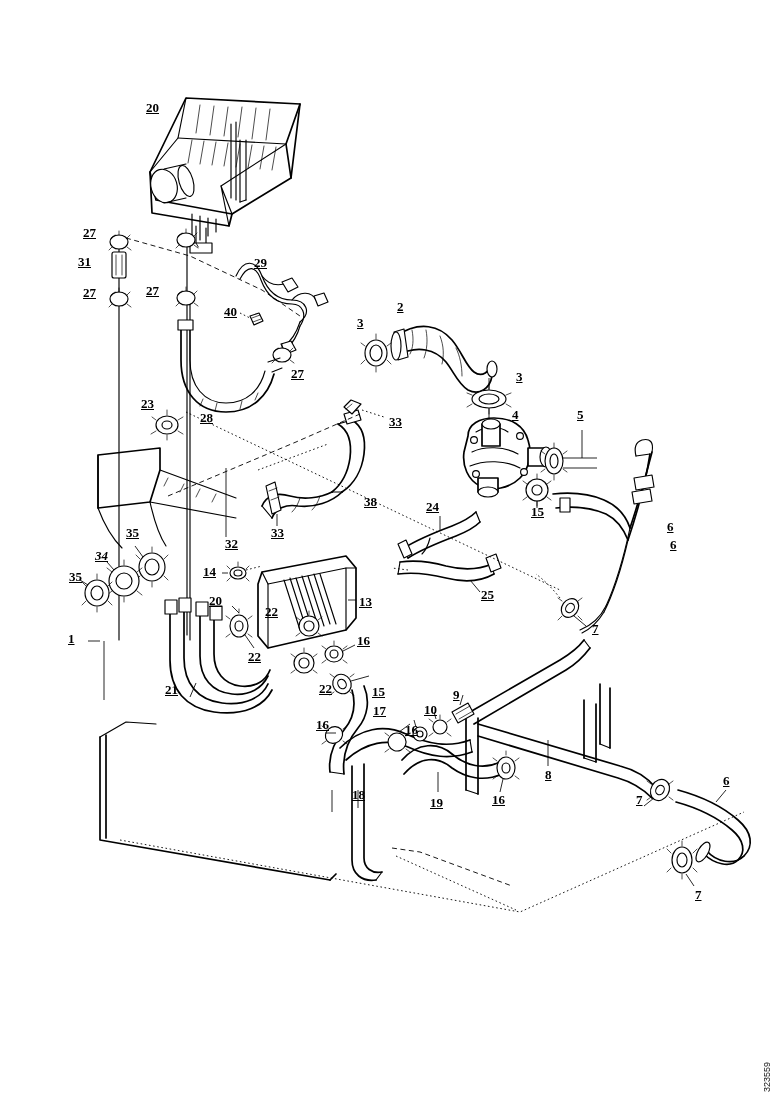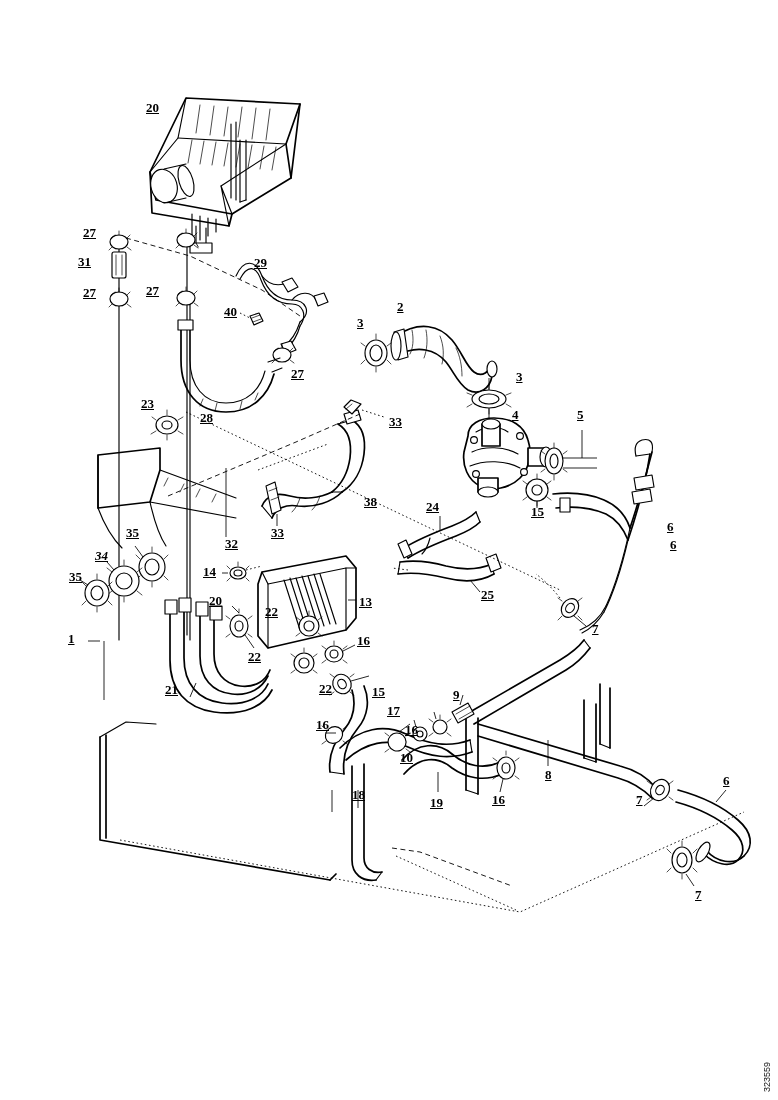--- a/index.html
+++ b/index.html
@@ -498,31 +498,31 @@
   <div class="cal" style="left:516px; top:370px;">3</div>
   <div class="cal" style="left:512px; top:408px;">4</div>
   <div class="cal" style="left:577px; top:408px;">5</div>
   <div class="cal" style="left:723px; top:774px;">6</div>
   <div class="cal" style="left:667px; top:520px;">6</div>
   <div class="cal" style="left:592px; top:622px;">7</div>
   <div class="cal" style="left:636px; top:793px;">7</div>
   <div class="cal" style="left:695px; top:888px;">7</div>
   <div class="cal" style="left:545px; top:768px;">8</div>
   <div class="cal" style="left:453px; top:688px;">9</div>
-  <div class="cal" style="left:400px; top:703px;margin-top:48px;">10</div>
+  <div class="cal" style="left:424px; top:703px;">10</div>
   <div class="cal" style="left:670px; top:538px;">6</div>
   <div class="cal" style="left:531px; top:505px;">15</div>
   <div class="cal" style="left:359px; top:595px;">13</div>
   <div class="cal" style="left:203px; top:565px;">14</div>
   <div class="cal" style="left:372px; top:669px;margin-top:16px;">15</div>
   <div class="cal" style="left:357px; top:634px;">16</div>
   <div class="cal" style="left:316px; top:718px;">16</div>
   <div class="cal" style="left:405px; top:723px;">16</div>
   <div class="cal" style="left:492px; top:793px;">16</div>
-  <div class="cal" style="left:373px; top:704px;margin-left:14px;">17</div>
+  <div class="cal" style="left:373px; top:704px;">17</div>
   <div class="cal" style="left:352px; top:788px;">18</div>
   <div class="cal" style="left:430px; top:796px;">19</div>
   <div class="cal" style="left:146px; top:101px;">20</div>
   <div class="cal" style="left:209px; top:594px;">20</div>
   <div class="cal" style="left:165px; top:683px;">21</div>
   <div class="cal" style="left:265px; top:605px;">22</div>
   <div class="cal" style="left:248px; top:650px;">22</div>
   <div class="cal" style="left:319px; top:682px;">22</div>
   <div class="cal" style="left:141px; top:397px;">23</div>
   <div class="cal" style="left:426px; top:500px;text-align:center;">24</div>

